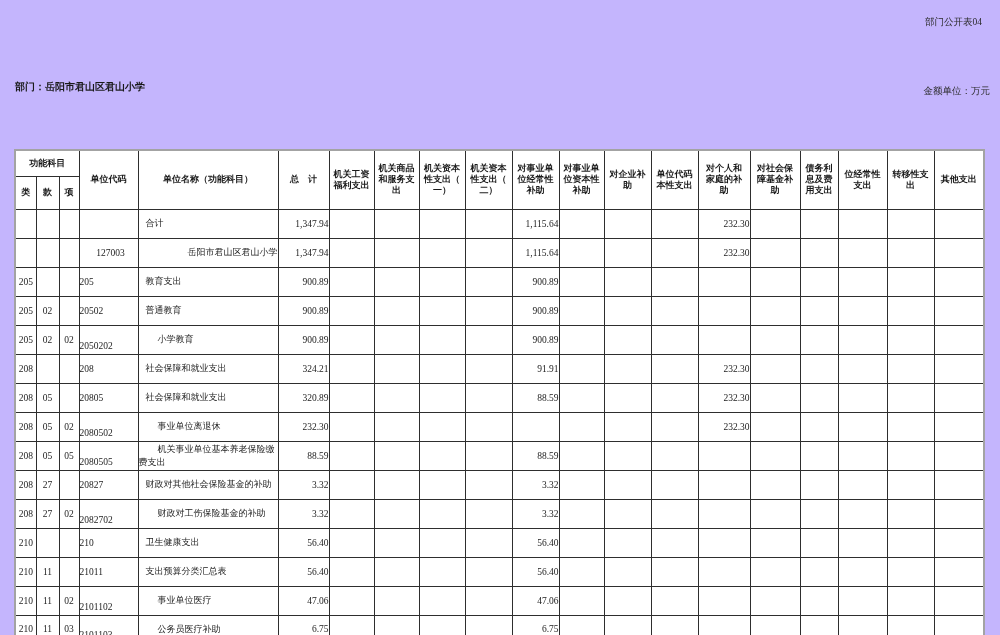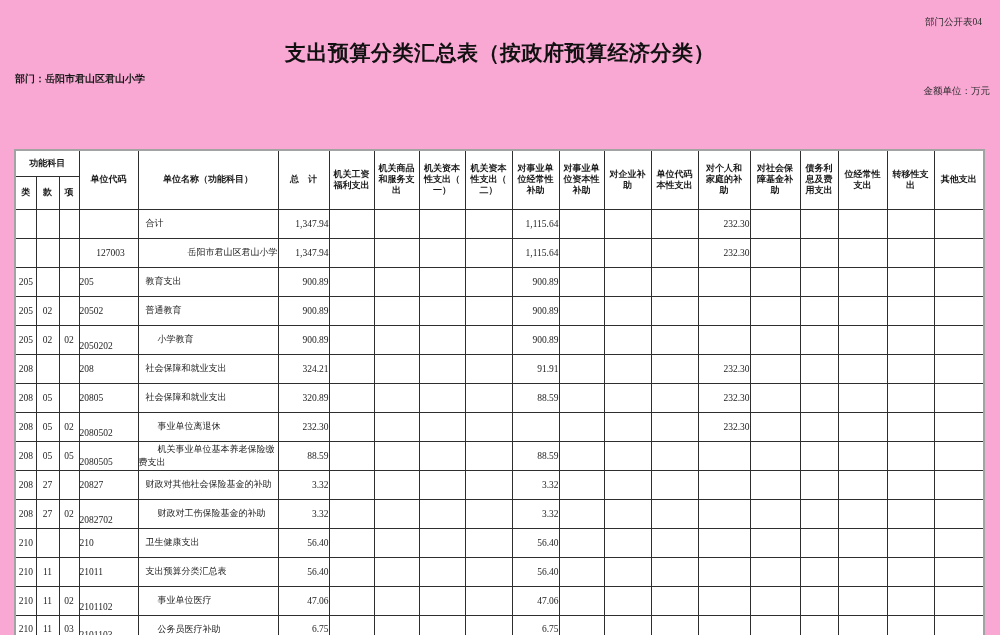--- a/index.html
+++ b/index.html
@@ -3,34 +3,34 @@
 <meta charset="utf-8">
 <style>
   html, body {
     margin: 0; padding: 0;
     width: 1000px; height: 635px;
     background: #ffffff;
     overflow: hidden;
     font-family: "Liberation Serif", "DejaVu Serif", serif;
     color: #1c1c1c;
   }
-  .page { position: relative; width: 1000px; height: 635px; background:#f9a8d4; }
+  .page { position: relative; width: 1000px; height: 635px; background:#c4b5fd; }
 
   .doc-label {
     position: absolute; top: 16px; right: 18px;
     font-size: 9.5px; color: #2a2a2a;
   }
   .title {
     position: absolute; top: 39px; left: 0; width: 1000px;
     text-align: center;
     font-size: 21px; font-weight: bold; letter-spacing: 0.5px;
     color: #111;
   }
   .meta-left {
-    position: absolute; top: 72px; left: 15px;
+    position: absolute; top: 80px; left: 15px;
     font-size: 10px; font-weight: bold; color: #1a1a1a;
   }
   .meta-right {
     position: absolute; top: 85px; right: 10px;
     font-size: 9.5px; color: #2a2a2a;
   }
 
   table.budget {
     position: absolute; top: 113px; left: 14px;
     border-collapse: collapse;
@@ -79,21 +79,20 @@
     white-space: nowrap;
   }
 </style>
 </head>
 <body>
 
 <div class="page">
 
   <div class="doc-label">部门公开表04</div>
 
-  <div class="title">支出预算分类汇总表（按政府预算经济分类）</div>
 
   <div class="meta-left">部门：岳阳市君山区君山小学</div>
   <div class="meta-right">金额单位：万元</div>
 
   <table class="budget">
     <colgroup>
       <col style="width:21px">
         <col style="width:23px">
         <col style="width:20px">
       <col style="width:59px">

